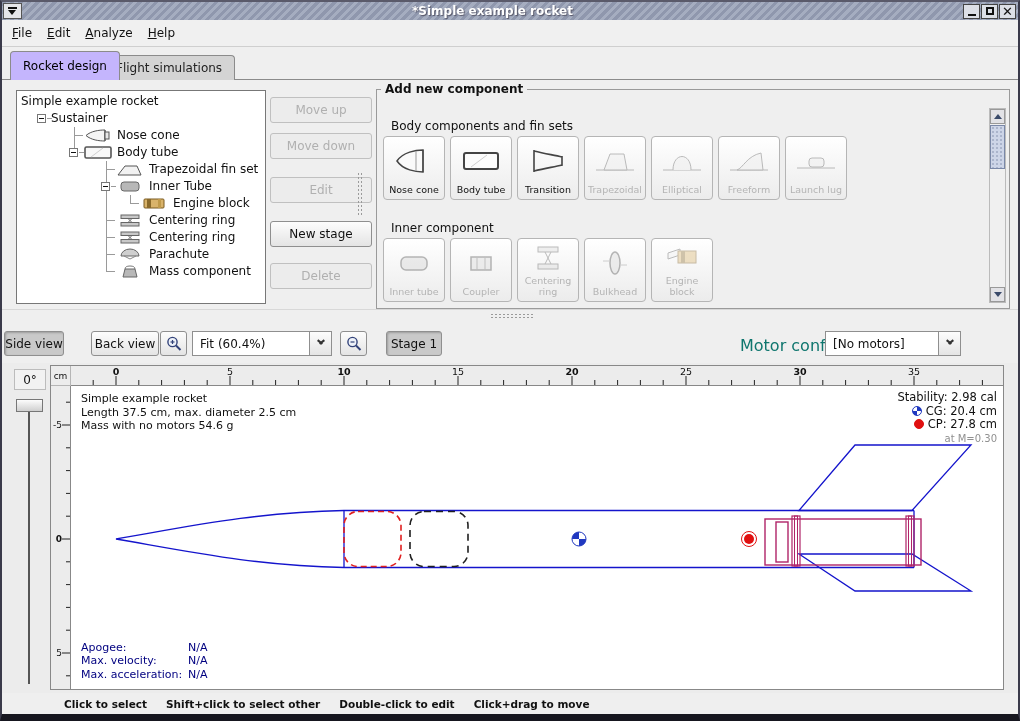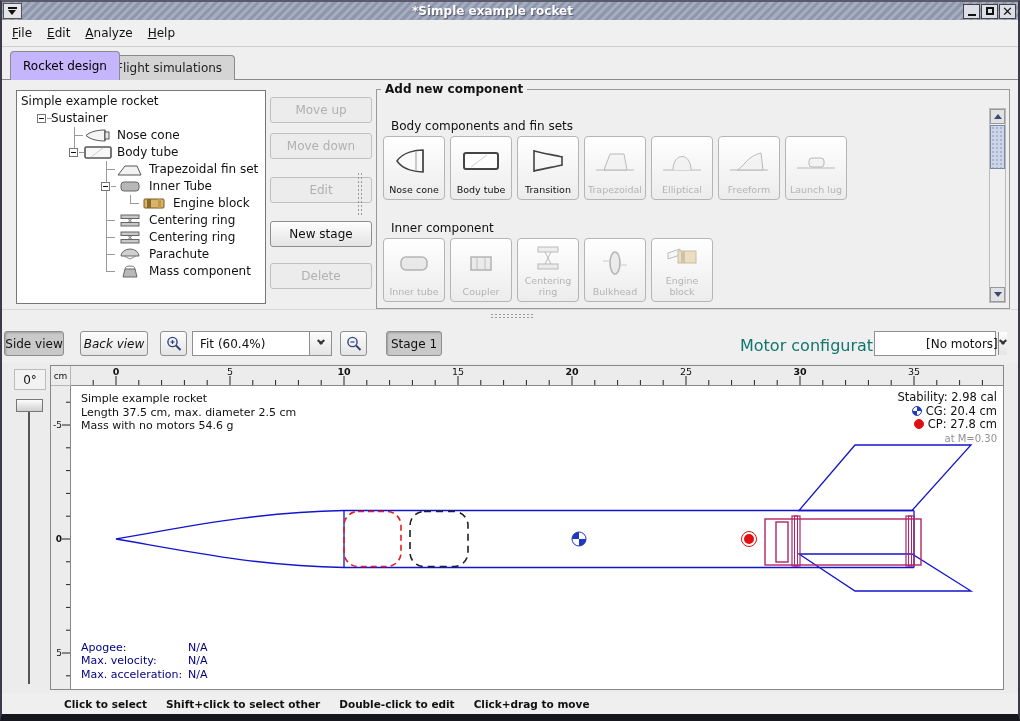--- a/index.html
+++ b/index.html
@@ -375,21 +375,21 @@
         </div>
     </div>
   </fieldset>
 
   <div class="splitter">
       <div class="grip"></div>
     </div>
 
   <div class="toolbar">
     <div class="btn tbtn pressed" style="left:2px;width:60px;">Side view</div>
-    <div class="btn tbtn" style="left:78px;width:68px;font-style:italic;">Back view</div>
+    <div class="btn tbtn" style="left:89px;width:68px;">Back view</div>
     <div class="btn tbtn" style="left:158px;width:27px;">
       <svg width="18" height="18" viewBox="0 0 18 18">
         <circle cx="7.5" cy="7" r="4.6" fill="#eef2fa" stroke="#33437a" stroke-width="1.4"></circle>
         <line x1="11" y1="10.5" x2="15.5" y2="15" stroke="#33437a" stroke-width="2"></line>
         <line x1="5.5" y1="7" x2="9.5" y2="7" stroke="#33437a" stroke-width="1.2"></line>
         <line x1="7.5" y1="5" x2="7.5" y2="9" stroke="#33437a" stroke-width="1.2"></line>
       </svg>
     </div>
     <div class="combo" style="left:190px;width:140px;">
       <div class="cval">Fit (60.4%)</div>
@@ -399,21 +399,21 @@
     </div>
     <div class="btn tbtn" style="left:338px;width:27px;">
       <svg width="18" height="18" viewBox="0 0 18 18">
         <circle cx="7.5" cy="7" r="4.6" fill="#eef2fa" stroke="#33437a" stroke-width="1.4"></circle>
         <line x1="11" y1="10.5" x2="15.5" y2="15" stroke="#33437a" stroke-width="2"></line>
         <line x1="5.5" y1="7" x2="9.5" y2="7" stroke="#33437a" stroke-width="1.2"></line>
       </svg>
     </div>
     <div class="btn tbtn pressed" style="left:384px;width:56px;">Stage 1</div>
     <div class="mconf-label" style="left:738px;">Motor configuration:</div>
-    <div class="combo" style="left:872px;width:122px;padding-left:44px;">
+    <div class="combo" style="left:823px;width:136px;">
       <div class="cval">[No motors]</div>
       <div class="carr">
           <div class="chev"></div>
         </div>
     </div>
   </div>
 
   <div class="viewport">
     <div class="rot-label">0°</div>
     <div class="slider-track"></div>

